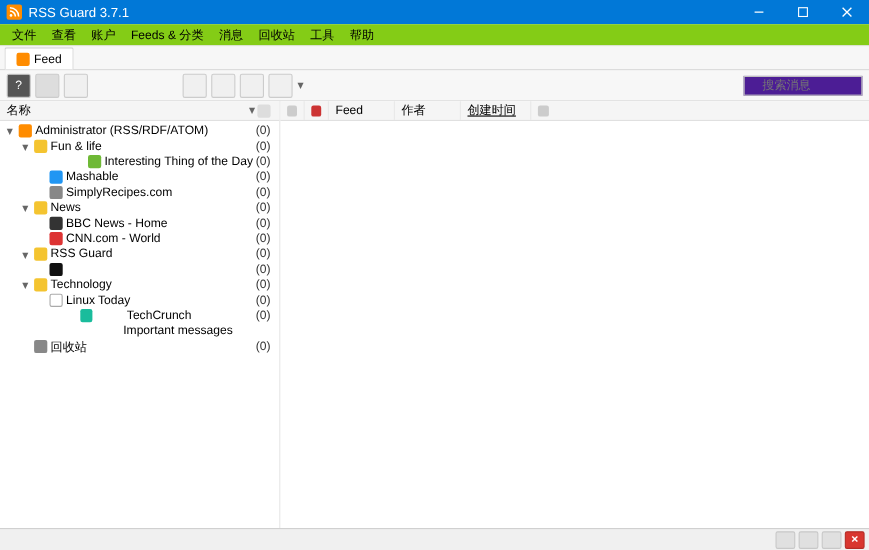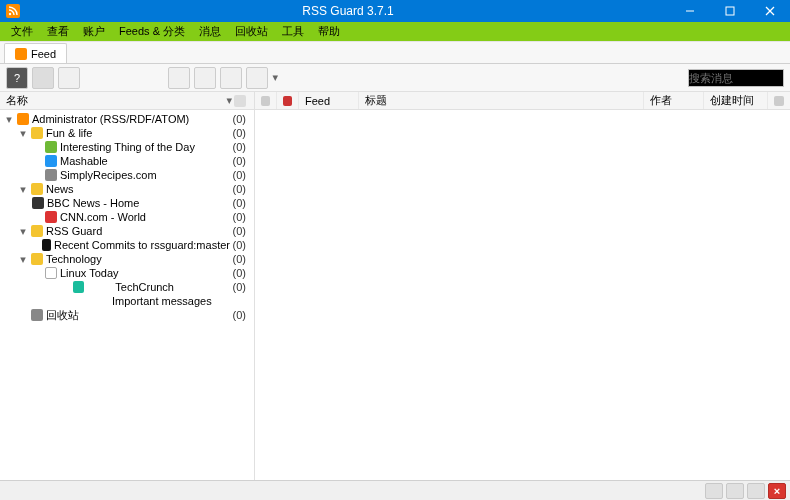--- a/index.html
+++ b/index.html
@@ -1,33 +1,33 @@
 <!DOCTYPE html>
 <html><head>
 <meta charset="utf-8">
 <style>
 * { margin: 0; padding: 0; box-sizing: border-box; font-family: "Microsoft YaHei", SimSun, Arial, sans-serif; font-size: 11px; }
 body { width: 790px; height: 500px; background: #fff; display: flex; flex-direction: column; overflow: hidden; }
-.titlebar { height: 22px; background: #0178d7; color: #fff; display: flex; align-items: center; padding-left: 6px; text-align: center; }
+.titlebar { height: 22px; background: #0178d7; color: #fff; display: flex; align-items: center; padding-left: 6px; }
 .titlebar .app-icon { width: 14px; height: 14px; background: #ff8c00; border-radius: 2px; margin-right: 6px; display: flex; align-items: center; justify-content: center; }
 .titlebar .app-icon svg { width: 10px; height: 10px; }
 .titlebar .title { flex: 1; font-size: 12px; }
 .winbtns { display: flex; height: 100%; }
 .winbtn { width: 40px; display: flex; align-items: center; justify-content: center; cursor: pointer; }
 .menubar { height: 20px; background: #84cc16; display: flex; align-items: center; padding: 0 4px; border-bottom: 1px solid #e5e5e5; }
 .menubar span { padding: 2px 7px; cursor: pointer; }
 .tabbar { height: 22px; background: #f7f7f7; display: flex; align-items: flex-end; border-bottom: 1px solid #d0d0d0; padding-left: 4px; gap: 2px; }
 .tab { display: flex; align-items: center; height: 20px; padding: 0 10px; background: #fff; border: 1px solid #d0d0d0; border-bottom: none; border-radius: 2px 2px 0 0; gap: 4px; }
 .tab .feed-ico { width: 12px; height: 12px; background: #ff8c00; border-radius: 2px; }
 .toolbar-row { height: 28px; background: #f7f7f7; display: flex; align-items: center; padding: 0 6px; border-bottom: 1px solid #e0e0e0; gap: 4px; }
 .tbtn { width: 22px; height: 22px; background: #ddd; border: 1px solid #ccc; border-radius: 2px; cursor: pointer; display: flex; align-items: center; justify-content: center; }
 .tbtn.dark { background: #555; color: #fff; }
 .tbtn.light { background: #f0f0f0; }
 .tspacer { flex: 1; }
-.search-box { width: 96px; height: 18px; border: 1px solid #c0c0c0; background: #000000; padding: 0 0; color: #888; }
+.search-box { width: 108px; height: 18px; border: 1px solid #c0c0c0; background: #4c1d95; padding: 0 16px; color: #888; }
 .content { flex: 1; display: flex; min-height: 0; }
 .left-pane { width: 255px; border-right: 1px solid #e0e0e0; display: flex; flex-direction: column; }
 .left-header { height: 18px; background: #f5f5f5; border-bottom: 1px solid #e0e0e0; display: flex; align-items: center; padding: 0 6px; }
 .left-header .name-col { flex: 1; }
 .left-header .count-ico { width: 12px; height: 12px; background: #ddd; border-radius: 2px; margin: 0 2px; }
 .tree { flex: 1; overflow: auto; padding-top: 2px; }
 .tree-row { display: flex; align-items: center; height: 14px; padding-right: 6px; }
 .tree-spacer { flex: 1; }
 .tree-count { color: #333; margin-right: 2px; min-width: 16px; text-align: right; }
 .tree-label { white-space: nowrap; }
@@ -131,21 +131,21 @@
           <span class="tree-spacer"></span>
           <span class="tree-count">(0)</span>
         </div>
         <div class="tree-row" style="padding-left: 18px;">
           <span class="expander">▾</span>
           <span class="node-icon ico-folder"></span>
           <span class="tree-label">Fun &amp; life</span>
           <span class="tree-spacer"></span>
           <span class="tree-count">(0)</span>
         </div>
-        <div class="tree-row" style="padding-left: 32px;">
+        <div class="tree-row" style="padding-left: 32px; margin-left: 35px;">
           <span class="expander"></span>
           <span class="node-icon ico-green"></span>
           <span class="tree-label">Interesting Thing of the Day</span>
           <span class="tree-spacer"></span>
           <span class="tree-count">(0)</span>
         </div>
         <div class="tree-row" style="padding-left: 32px;">
           <span class="expander"></span>
           <span class="node-icon ico-blue"></span>
           <span class="tree-label">Mashable</span>
@@ -159,21 +159,21 @@
           <span class="tree-spacer"></span>
           <span class="tree-count">(0)</span>
         </div>
         <div class="tree-row" style="padding-left: 18px;">
           <span class="expander">▾</span>
           <span class="node-icon ico-folder"></span>
           <span class="tree-label">News</span>
           <span class="tree-spacer"></span>
           <span class="tree-count">(0)</span>
         </div>
-        <div class="tree-row" style="padding-left: 19px;">
+        <div class="tree-row" style="padding-left: 32px;">
           <span class="expander"></span>
           <span class="node-icon ico-dark"></span>
           <span class="tree-label">BBC News - Home</span>
           <span class="tree-spacer"></span>
           <span class="tree-count">(0)</span>
         </div>
         <div class="tree-row" style="padding-left: 32px;">
           <span class="expander"></span>
           <span class="node-icon ico-red"></span>
           <span class="tree-label">CNN.com - World</span>
@@ -183,21 +183,20 @@
         <div class="tree-row" style="padding-left: 18px;">
           <span class="expander">▾</span>
           <span class="node-icon ico-folder"></span>
           <span class="tree-label">RSS Guard</span>
           <span class="tree-spacer"></span>
           <span class="tree-count">(0)</span>
         </div>
         <div class="tree-row" style="padding-left: 32px;">
           <span class="expander"></span>
           <span class="node-icon ico-black"></span>
-          <span class="tree-label">Recent Commits to rssguard:master</span>
           <span class="tree-spacer"></span>
           <span class="tree-count">(0)</span>
         </div>
         <div class="tree-row" style="padding-left: 18px;">
           <span class="expander">▾</span>
           <span class="node-icon ico-folder"></span>
           <span class="tree-label">Technology</span>
           <span class="tree-spacer"></span>
           <span class="tree-count">(0)</span>
         </div>
@@ -235,27 +234,24 @@
     <div class="right-header">
       <div class="col" style="width:22px;justify-content:center;">
           <span class="mini-ico" style="background:#ccc;"></span>
         </div>
       <div class="col" style="width:22px;justify-content:center;">
           <span class="mini-ico" style="background:#c33;"></span>
         </div>
       <div class="col" style="width:60px;">
           <span>Feed</span>
         </div>
-      <div class="col" style="flex:1;">
-          <span>标题</span>
-        </div>
       <div class="col" style="width:60px;">
           <span>作者</span>
         </div>
-      <div class="col" style="width:64px;">
+      <div class="col" style="width:64px;text-decoration:underline;">
           <span>创建时间</span>
         </div>
       <div class="col" style="width:22px;justify-content:center;border-right:none;">
           <span class="mini-ico" style="background:#ccc;"></span>
         </div>
     </div>
     <div class="right-body"></div>
   </div>
 </div>
 

